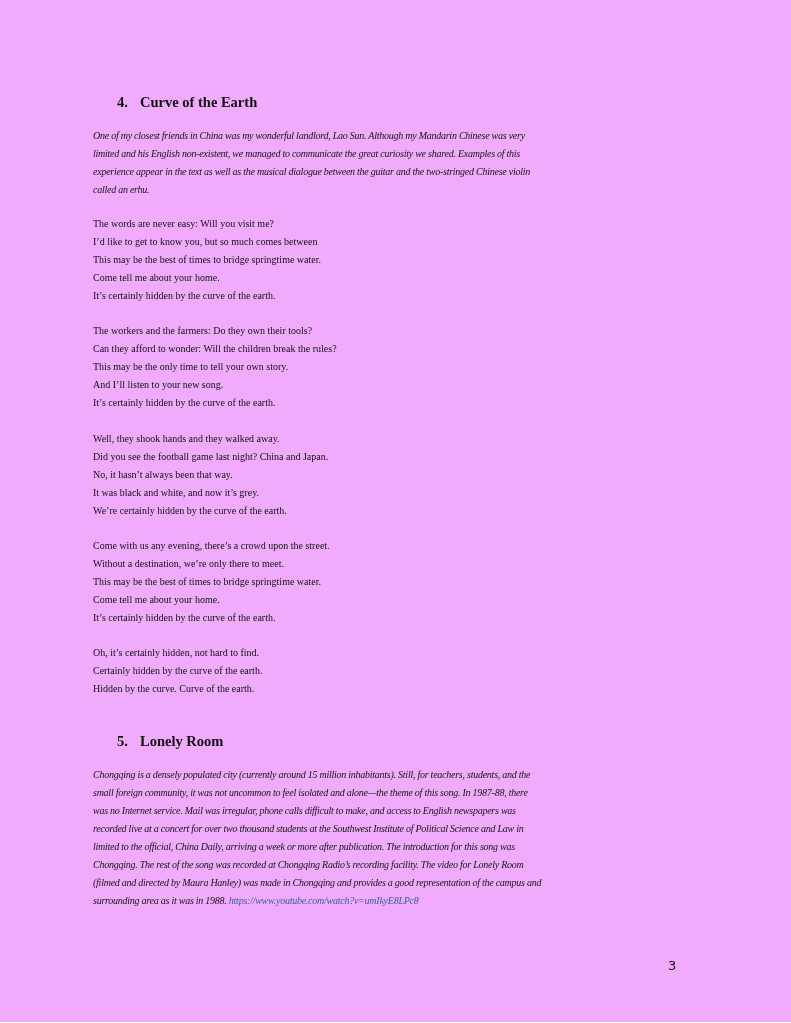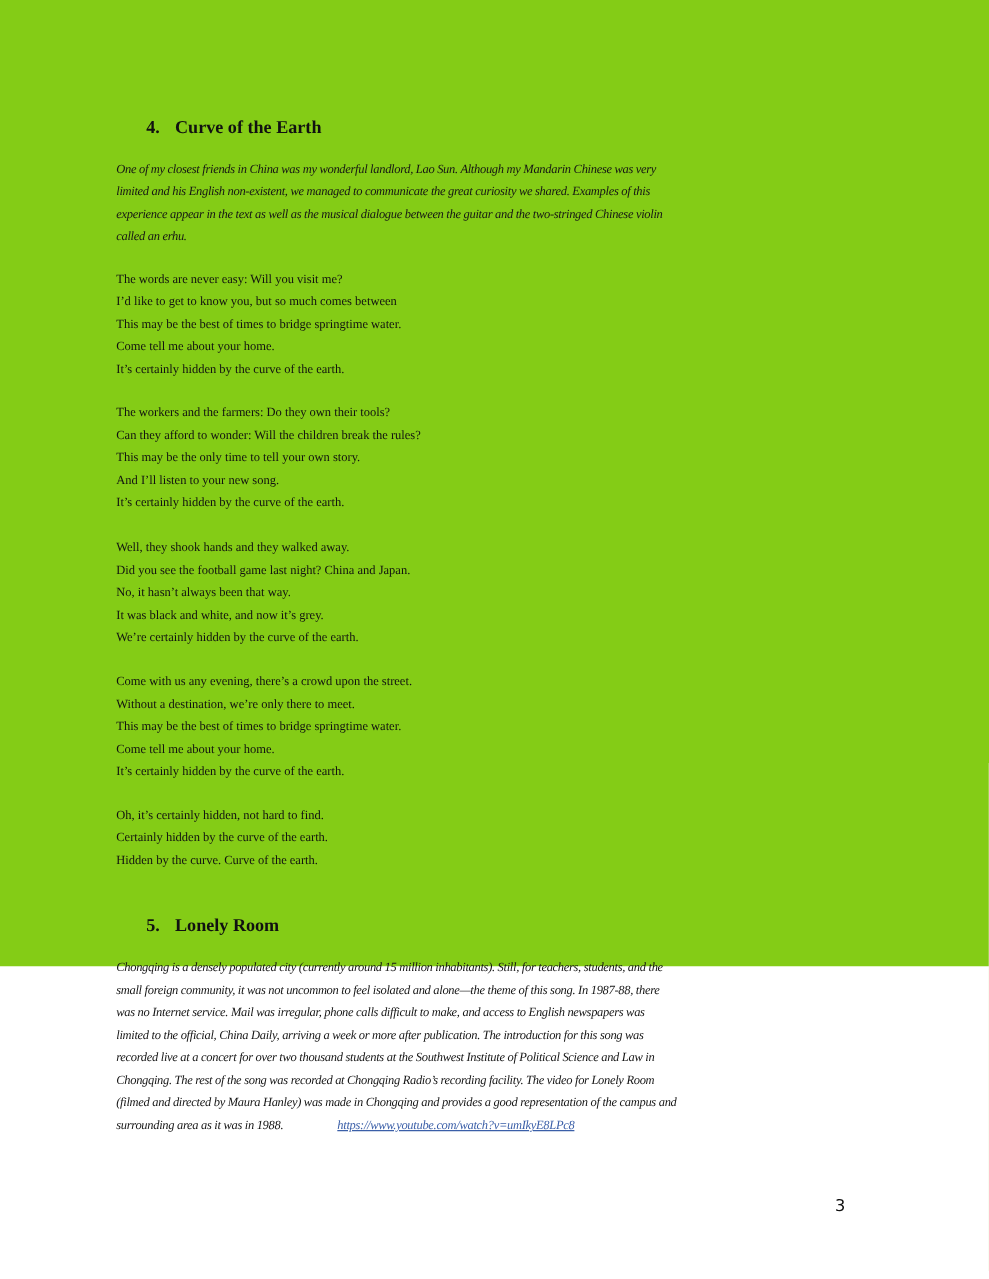--- a/index.html
+++ b/index.html
@@ -12,22 +12,22 @@
       height: 1023px;
       position: relative;
       overflow: hidden;
       color: #111111;
     }
     .page {
       position: absolute;
       left: 0;
       top: 0;
       width: 791px;
-      height: 773px;
-      background: #84cc16;
+      height: 1022px;
+      background: #f0abfc;
     }
     .heading {
       position: absolute;
       left: 117px;
       font-family: "Liberation Serif", "DejaVu Serif", serif;
       font-weight: bold;
       font-size: 14.5px;
       line-height: 18px;
       color: #111;
       white-space: nowrap;
@@ -58,23 +58,21 @@
       font-size: 10px;
       line-height: 17.9px;
       color: #111;
     }
     .stanza .line {
       display: block;
       white-space: nowrap;
     }
     .link {
       color: #3b5fa8;
-      text-decoration: underline;
       cursor: pointer;
-      margin-left: 41px;
     }
     .page-number {
       position: absolute;
       left: 668px;
       top: 958px;
       font-family: "DejaVu Sans", "Liberation Sans", sans-serif;
       font-size: 13px;
       color: #111;
     }
   </style>
@@ -133,22 +131,22 @@
   </div>
 
   <div class="heading" style="top:732px;">
     <span class="num">5.</span><span>Lonely Room</span>
   </div>
 
   <div class="note" style="top:766px;">
     <span class="line">Chongqing is a densely populated city (currently around 15 million inhabitants). Still, for teachers, students, and the</span>
     <span class="line">small foreign community, it was not uncommon to feel isolated and alone—the theme of this song. In 1987-88, there</span>
     <span class="line">was no Internet service. Mail was irregular, phone calls difficult to make, and access to English newspapers was</span>
+    <span class="line">recorded live at a concert for over two thousand students at the Southwest Institute of Political Science and Law in</span>
     <span class="line">limited to the official, China Daily, arriving a week or more after publication. The introduction for this song was</span>
-    <span class="line">recorded live at a concert for over two thousand students at the Southwest Institute of Political Science and Law in</span>
     <span class="line">Chongqing. The rest of the song was recorded at Chongqing Radio’s recording facility. The video for Lonely Room</span>
     <span class="line">(filmed and directed by Maura Hanley) was made in Chongqing and provides a good representation of the campus and</span>
     <span class="line"><span>surrounding area as it was in 1988. </span><a class="link">https://www.youtube.com/watch?v=umIkyE8LPc8</a></span>
   </div>
 
   <div class="page-number">3</div>
 
 </div>
 
 </body></html>

